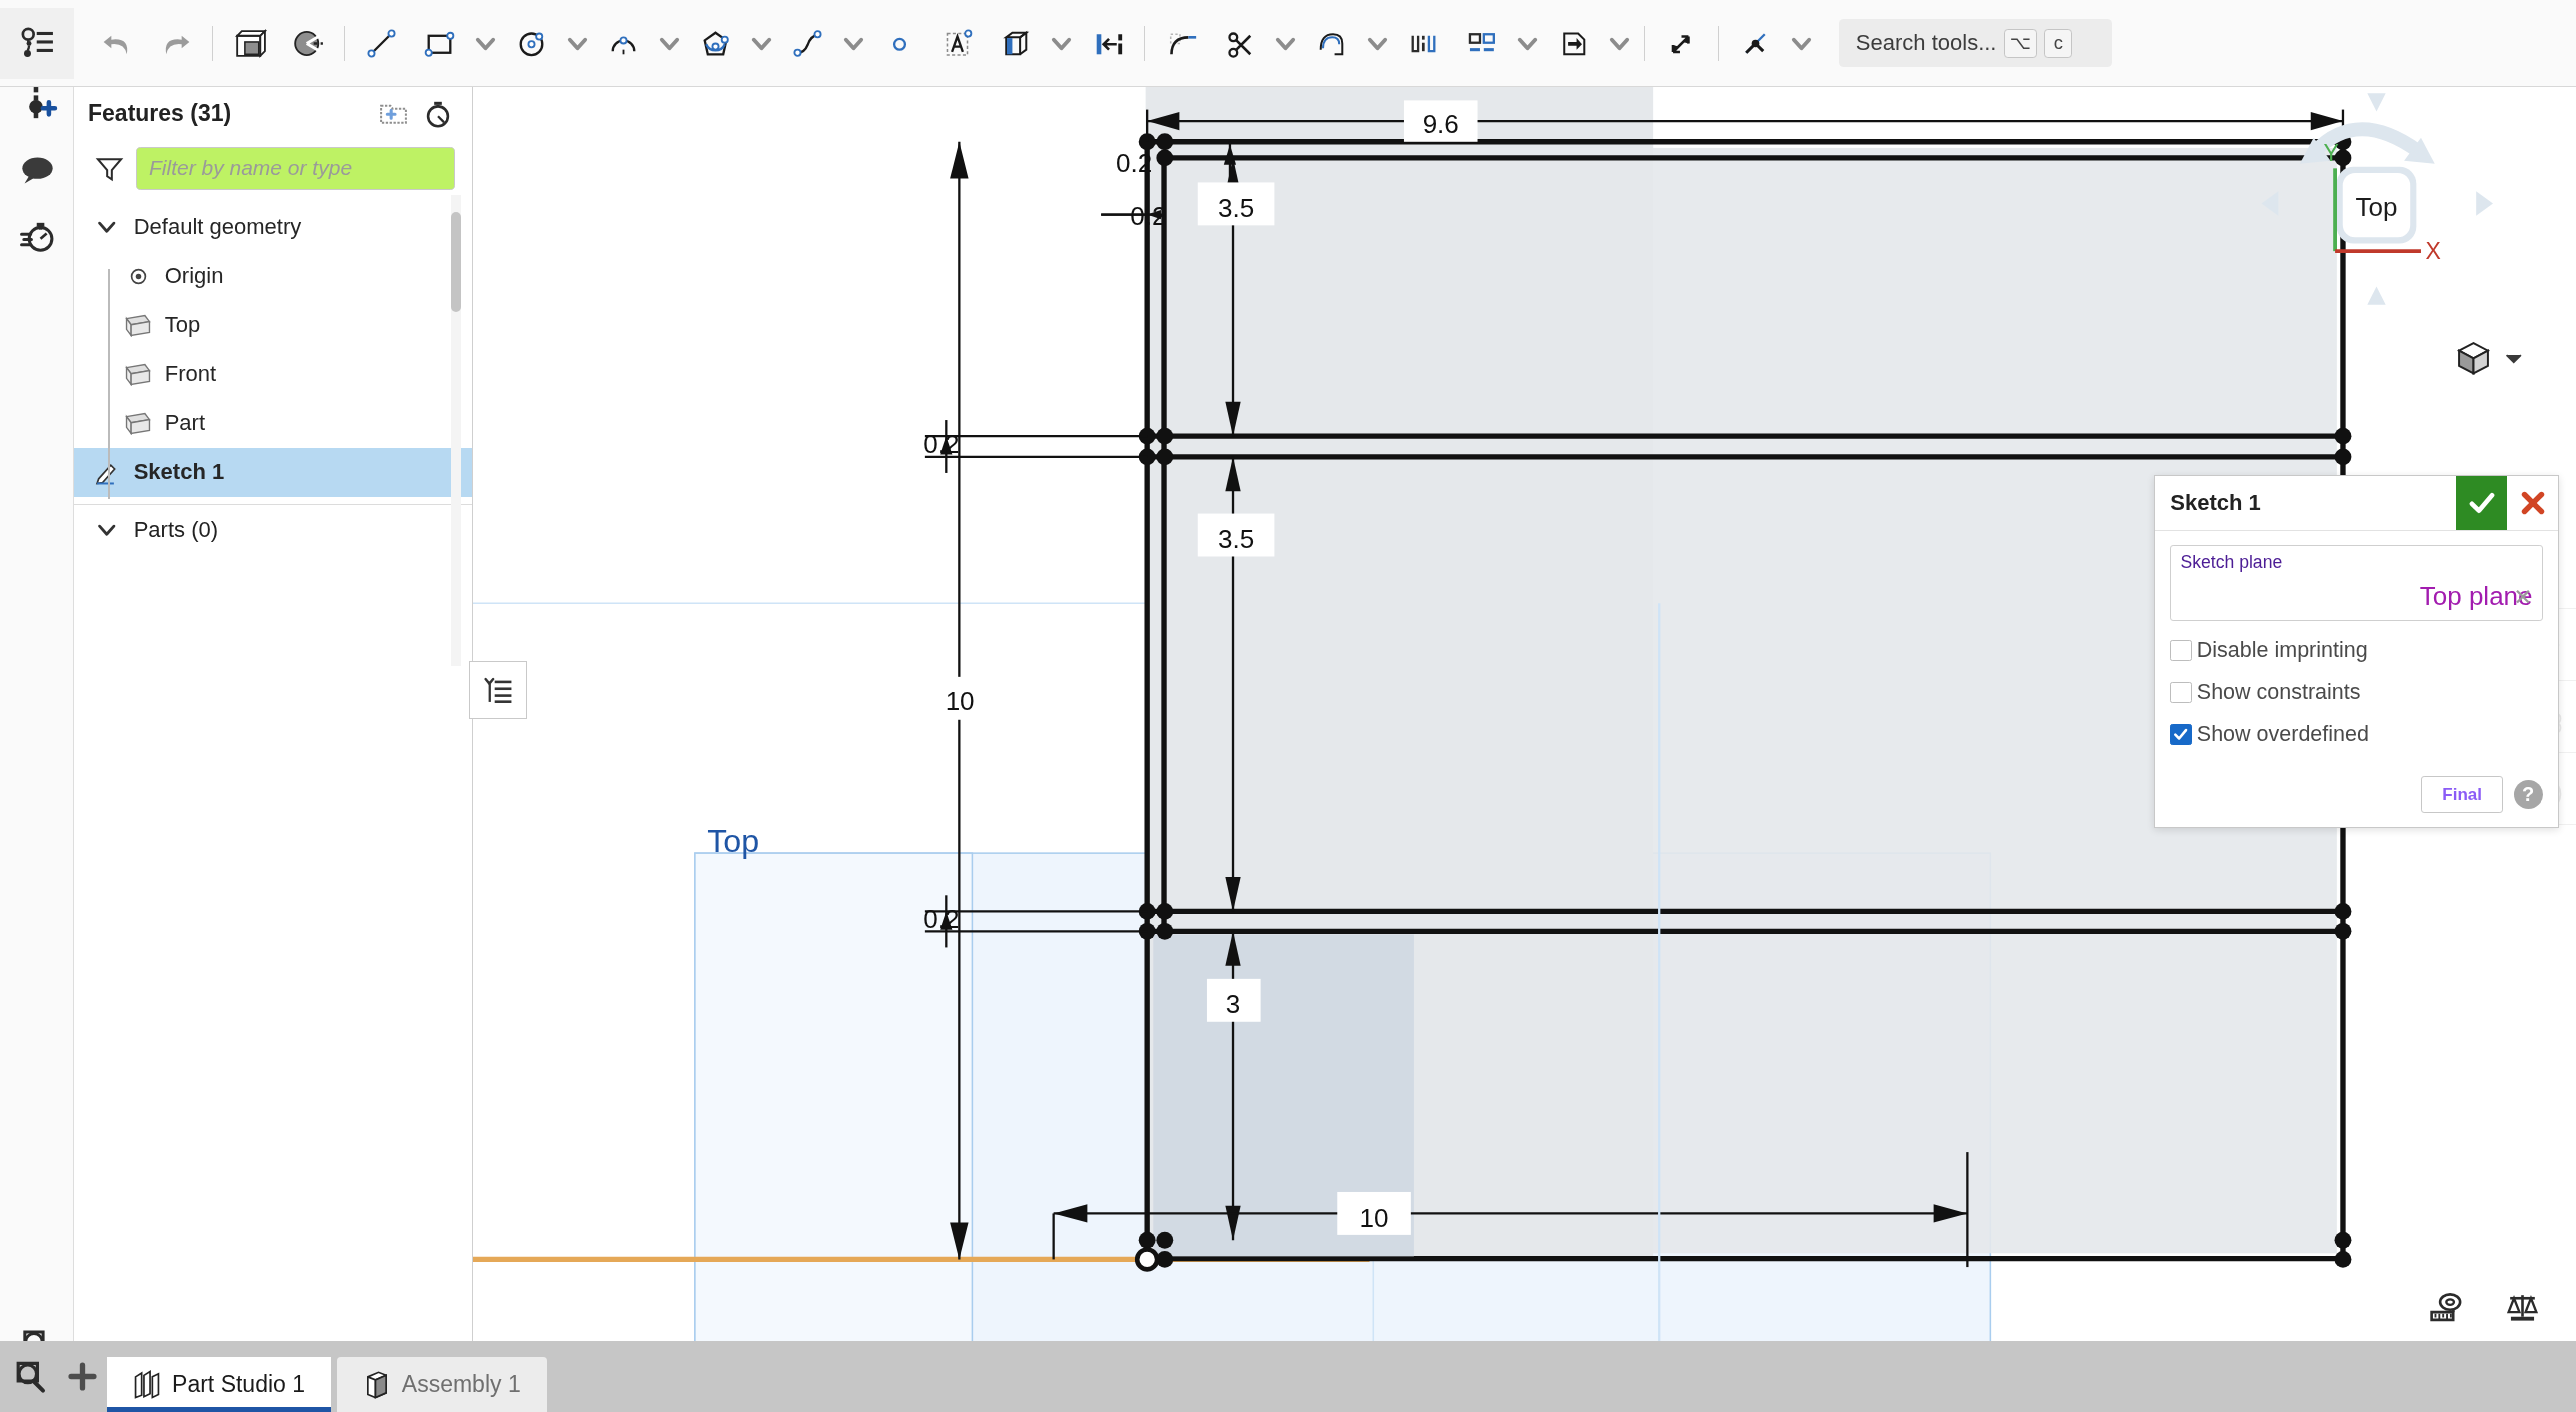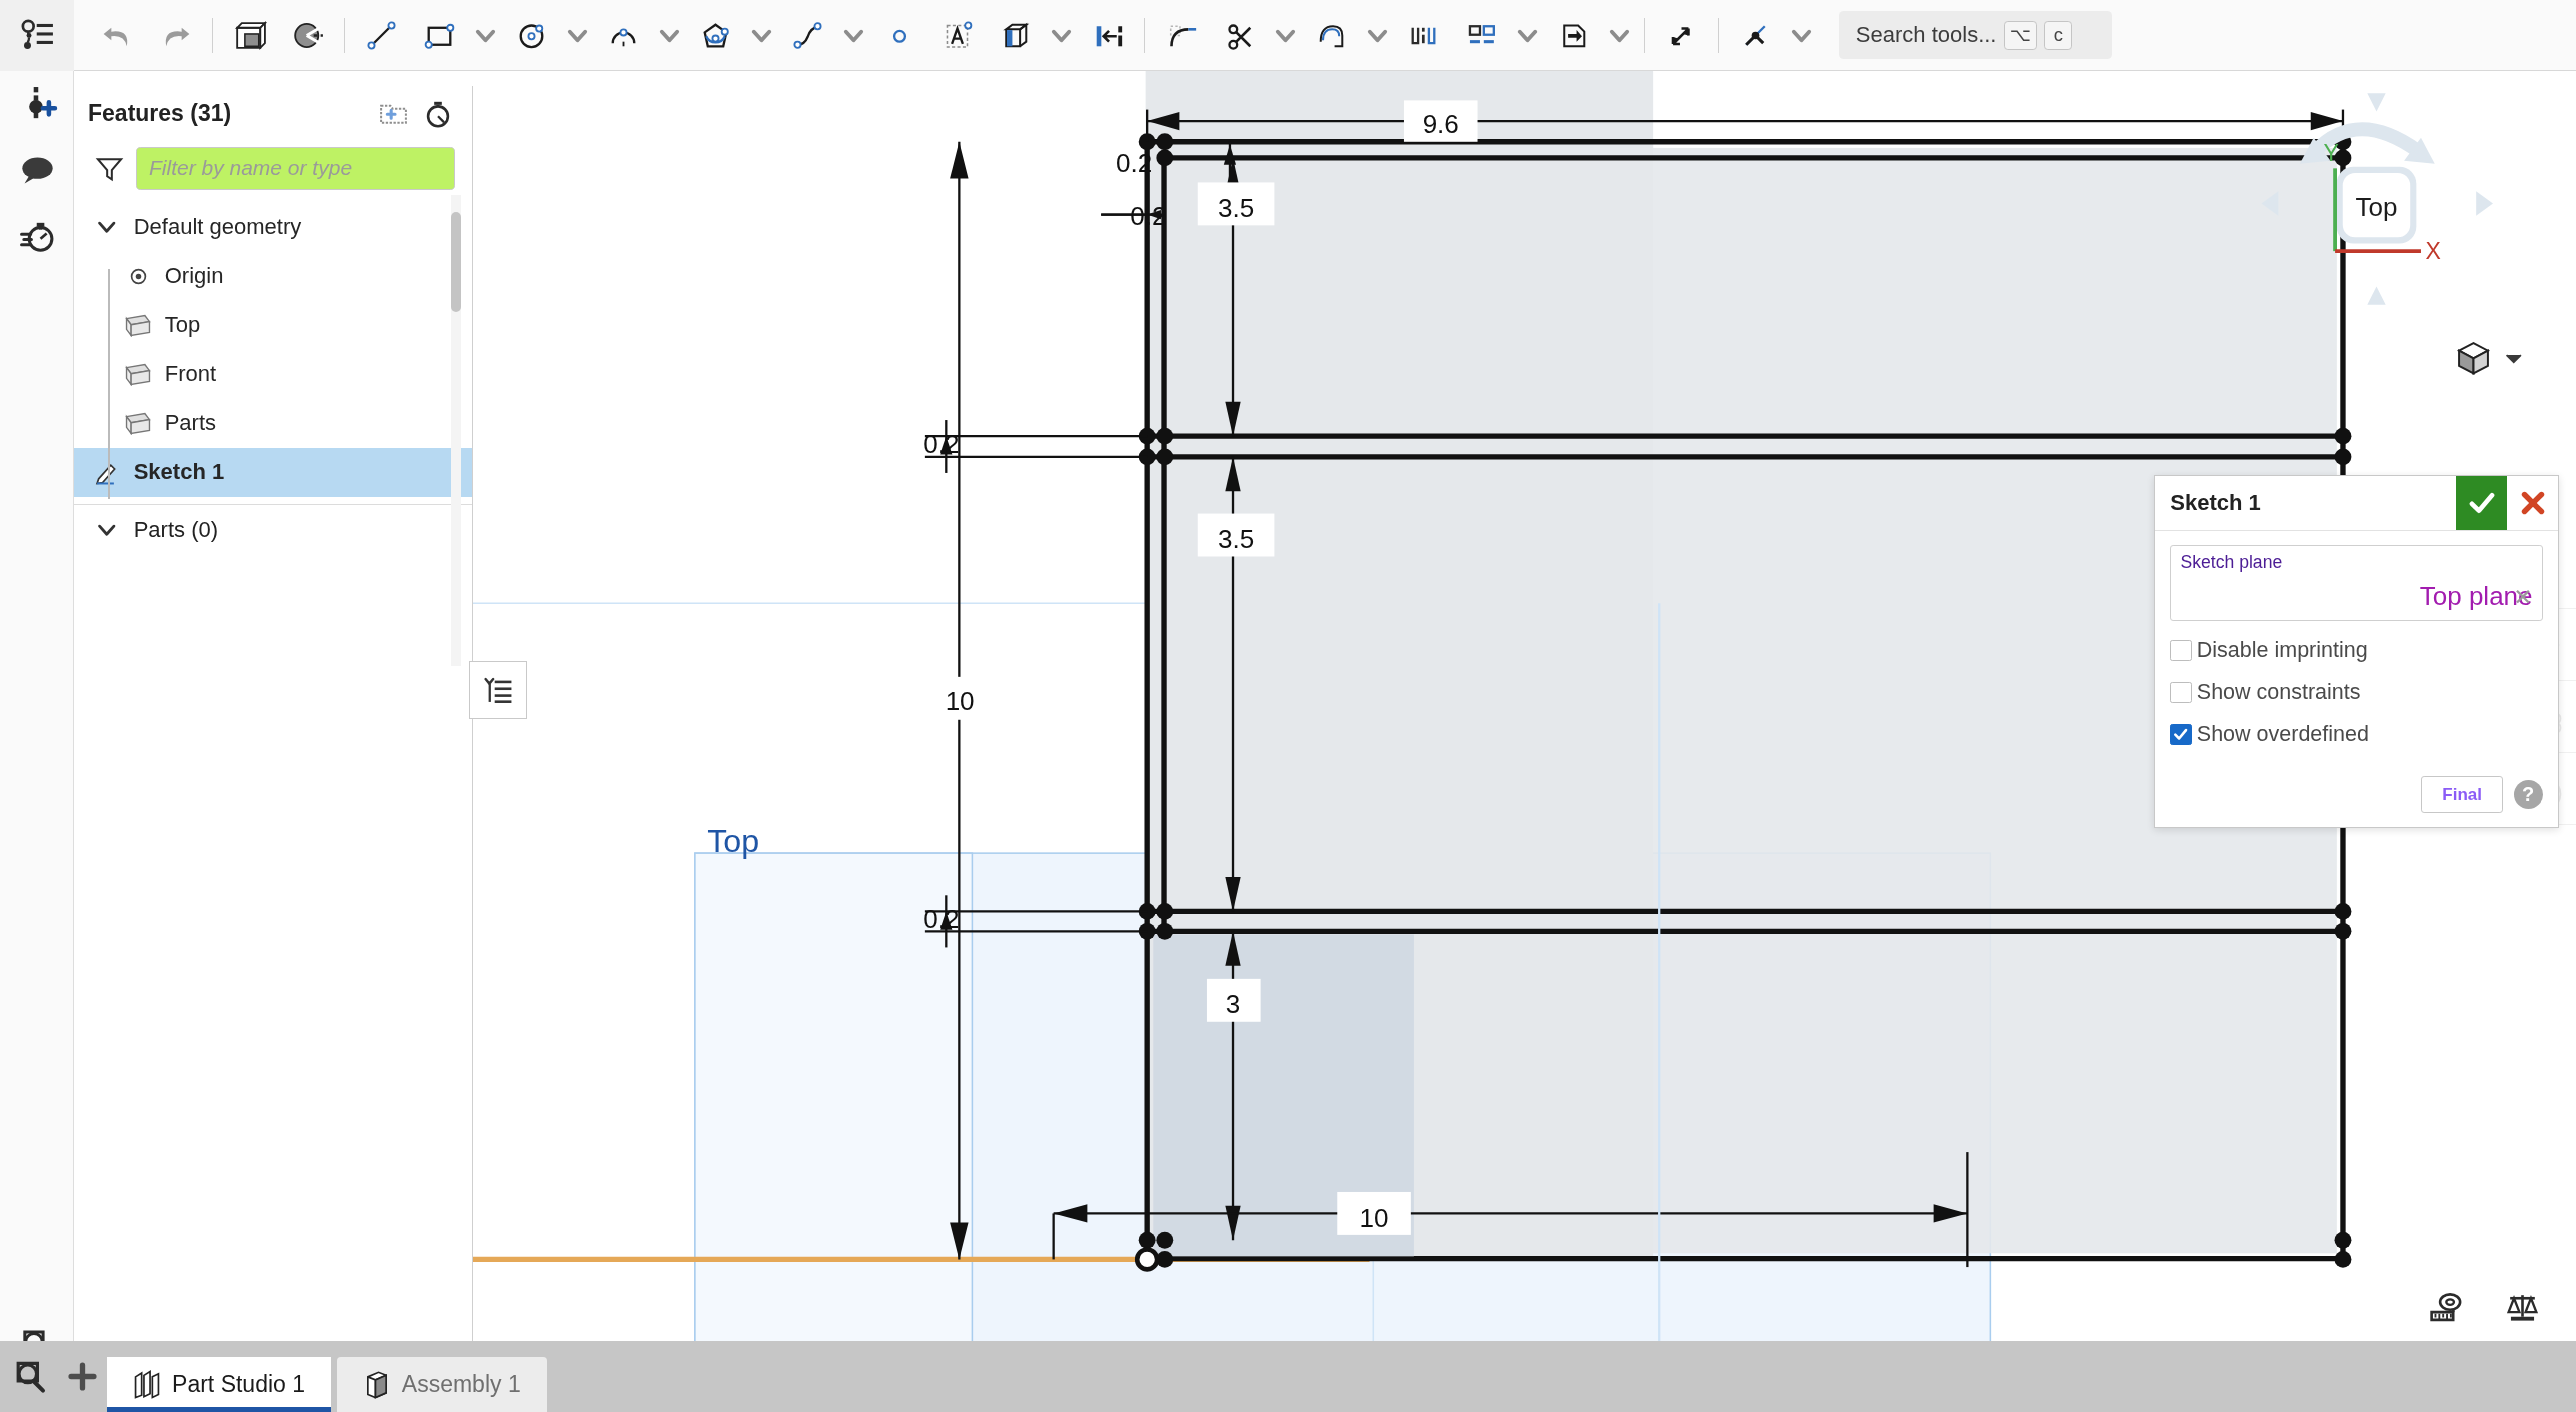--- a/index.html
+++ b/index.html
@@ -7,21 +7,21 @@
     width: 2576px; height: 1412px;
     overflow: hidden;
     font-family: "Liberation Sans", sans-serif;
     background: #ffffff;
     color: #222;
   }
   #app { position: relative; width: 2576px; height: 1412px; }
 
   
   .toolbar {
-    position: absolute; left: 0; top: 0; width: 2576px; height: 71px;
+    position: absolute; left: 0; top: 0; width: 2576px; height: 87px;
     background: #fafafa;
     border-bottom: 0.8px solid #d8d8d8;
     display: flex; align-items: center;
     z-index: 30;
   }
   .tb-btn {
     width: 58px; height: 58px;
     display: flex; align-items: center; justify-content: center;
     flex: 0 0 auto;
   }
@@ -703,21 +703,21 @@
       </div>
 
       <div class="tree-row child">
         <span class="tree-icon">
           <svg width="26" height="23" viewBox="0 0 34 30">
               <path d="M2 6 L26 2 L32 10 L8 14 Z" fill="#e0e0e0" stroke="#767676" stroke-width="1.8"></path>
               <path d="M2 6 L2 20 L8 28 L8 14 Z" fill="#eee" stroke="#767676" stroke-width="1.8"></path>
               <path d="M8 14 L32 10 L32 24 L8 28 Z" fill="#e8e8e8" stroke="#767676" stroke-width="1.8"></path>
             </svg>
         </span>
-        <span>Parts</span>
+        <span>Part</span>
       </div>
 
       <div class="tree-row selected">
         <span class="tree-icon">
           <svg width="26" height="26" viewBox="0 0 34 34">
               <path d="M6 26 L22 8 L27 13 L11 31 L4 32 Z" fill="#fff" stroke="#333" stroke-width="2.2"></path>
               <path d="M4 32 h22" stroke="#2f6fbd" stroke-width="2.6"></path>
             </svg>
         </span>
         <span>Sketch 1</span>

